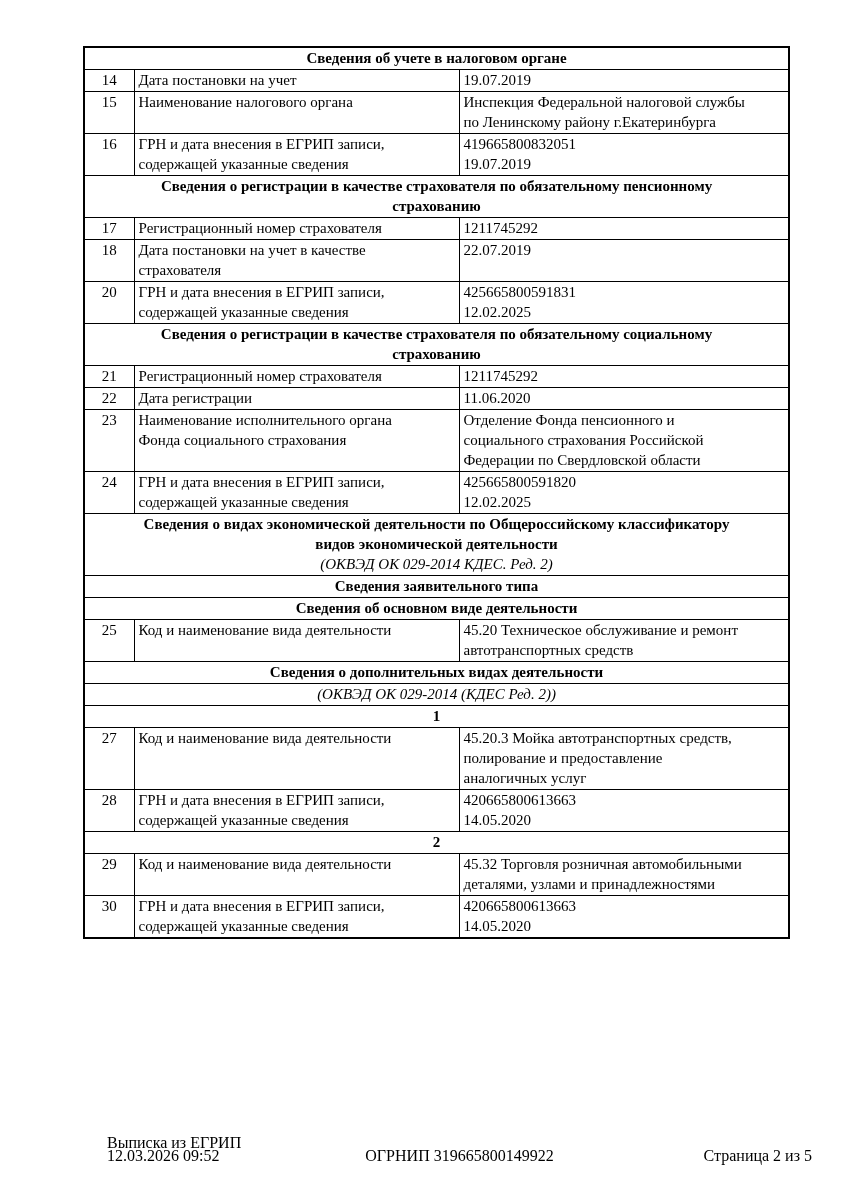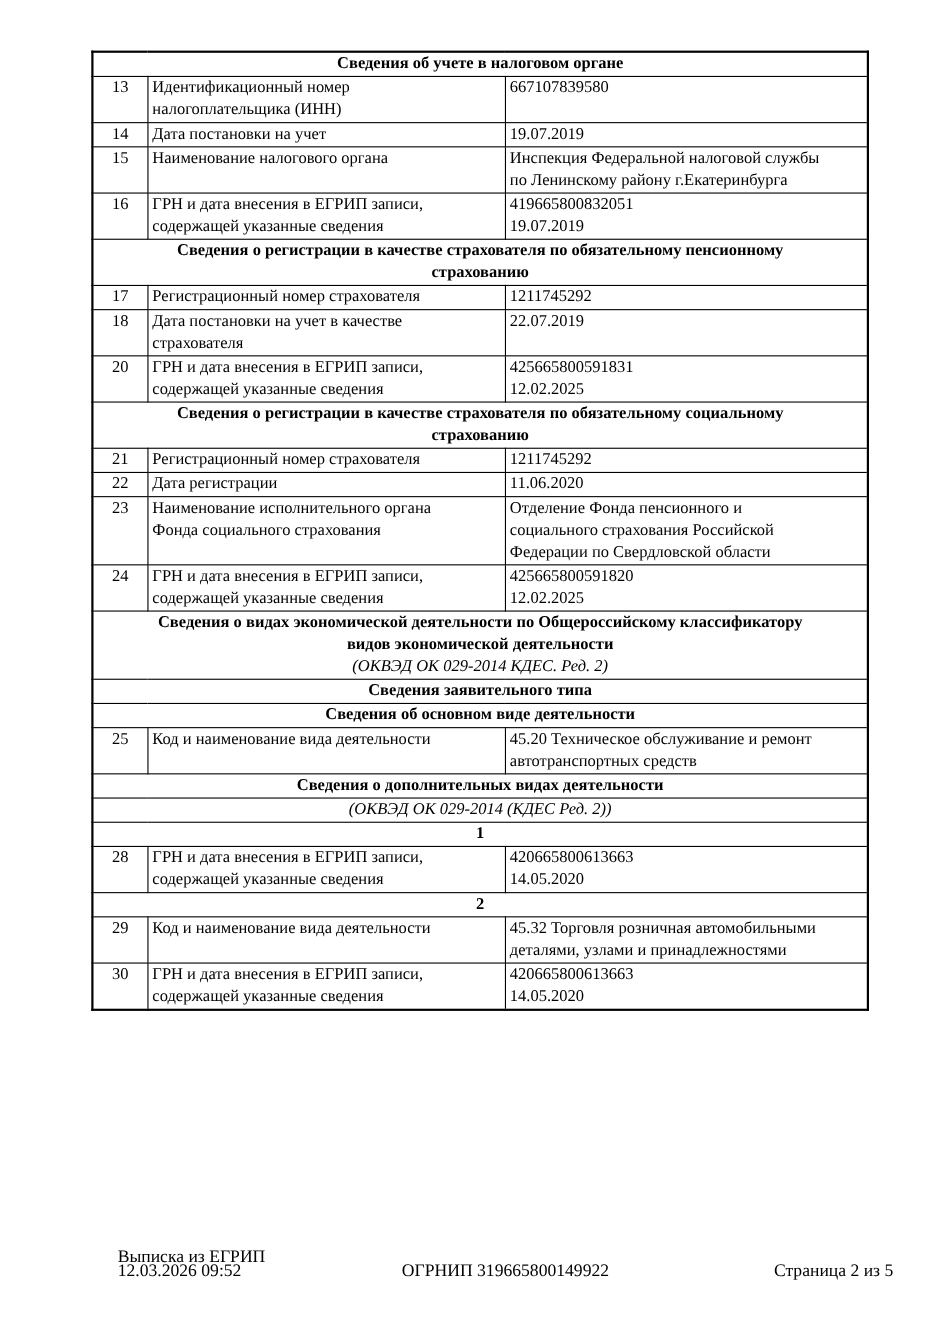--- a/index.html
+++ b/index.html
@@ -70,26 +70,20 @@
     <colgroup>
       <col style="width:50px">
       <col style="width:325px">
       <col style="width:330px">
     </colgroup>
     <tbody id="egrip-tbody">
         <tr>
           <td colspan="3" class="section-cell"><div class="sec-line bold">Сведения об учете в налоговом органе</div></td>
         </tr>
         <tr>
-          <td class="num-cell">13</td>
-          <td class="label-cell">Идентификационный номер
-налогоплательщика (ИНН)</td>
-          <td class="value-cell">667107839580</td>
-        </tr>
-        <tr>
           <td class="num-cell">14</td>
           <td class="label-cell">Дата постановки на учет</td>
           <td class="value-cell">19.07.2019</td>
         </tr>
         <tr>
           <td class="num-cell">15</td>
           <td class="label-cell">Наименование налогового органа</td>
           <td class="value-cell">Инспекция Федеральной налоговой службы
 по Ленинскому району г.Екатеринбурга</td>
         </tr>
@@ -168,20 +162,27 @@
 автотранспортных средств</td>
         </tr>
         <tr>
           <td colspan="3" class="section-cell"><div class="sec-line bold-italic">Сведения о дополнительных видах деятельности</div></td>
         </tr>
         <tr>
           <td colspan="3" class="section-cell"><div class="sec-line italic">(ОКВЭД ОК 029-2014 (КДЕС Ред. 2))</div></td>
         </tr>
         <tr>
           <td colspan="3" class="section-cell"><div class="sec-line bold">1</div></td>
+        </tr>
+        <tr>
+          <td class="num-cell">27</td>
+          <td class="label-cell">Код и наименование вида деятельности</td>
+          <td class="value-cell">45.20.3 Мойка автотранспортных средств,
+полирование и предоставление
+аналогичных услуг</td>
         </tr>
         <tr>
           <td class="num-cell">28</td>
           <td class="label-cell">ГРН и дата внесения в ЕГРИП записи,
 содержащей указанные сведения</td>
           <td class="value-cell">420665800613663
 14.05.2020</td>
         </tr>
         <tr>
           <td colspan="3" class="section-cell"><div class="sec-line bold">2</div></td>

